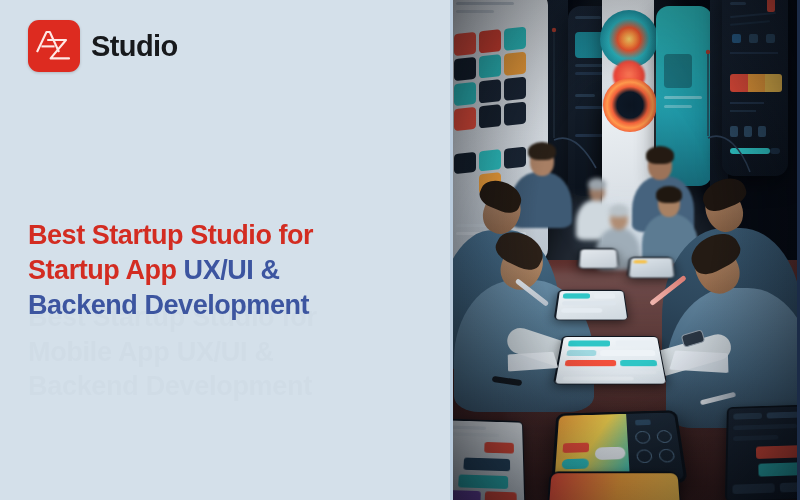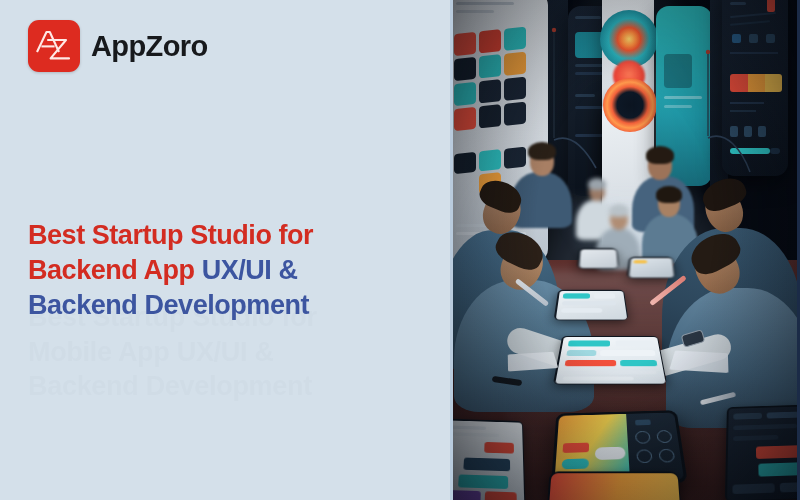--- a/index.html
+++ b/index.html
@@ -133,26 +133,26 @@
     </div>
 
     <div class="logo-lockup">
       <div class="logo-mark">
         <svg width="52" height="52" viewBox="0 0 52 52" aria-hidden="true">
           <path d="M9 32 L18.5 12 L21.8 12 L31 32" fill="none" stroke="#ffe9e6" stroke-width="2.1" stroke-linejoin="round"></path>
           <path d="M13.4 26.4 L26.6 26.4" fill="none" stroke="#ffe9e6" stroke-width="2.1"></path>
           <path d="M20 20 L38 20 L22.6 38.4 L41 38.4" fill="none" stroke="#ffe9e6" stroke-width="2.1" stroke-linejoin="round" stroke-linecap="round"></path>
         </svg>
       </div>
-      <div class="logo-word">AppZoro</div>
+      <div class="logo-word">Studio</div>
     </div>
 
     <h1 class="headline">
       <span class="hl-red">Best Startup Studio for</span><br>
-      <span class="hl-red">Backend App </span><span class="hl-blue">UX/UI &amp;</span><br>
+      <span class="hl-red">Startup App </span><span class="hl-blue">UX/UI &amp;</span><br>
       <span class="hl-blue">Backend Development</span>
     </h1>
   </div>
 
   <div class="photo">
 
     <div class="room-glow"></div>
 
     <div class="mock light mock-shadow" style="left:-6px;top:-8px;width:104px;height:270px;">
       <div style="position:absolute;left:12px;top:10px;width:58px;height:3px;background:#c3ccd5;border-radius:2px;"></div>

